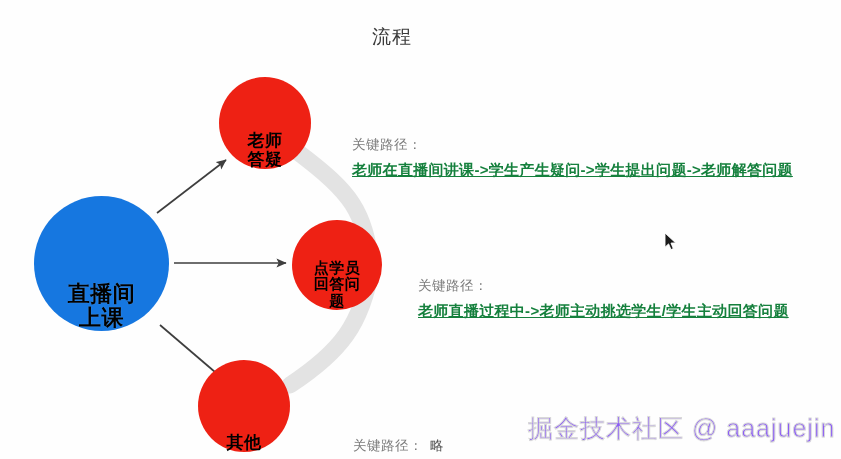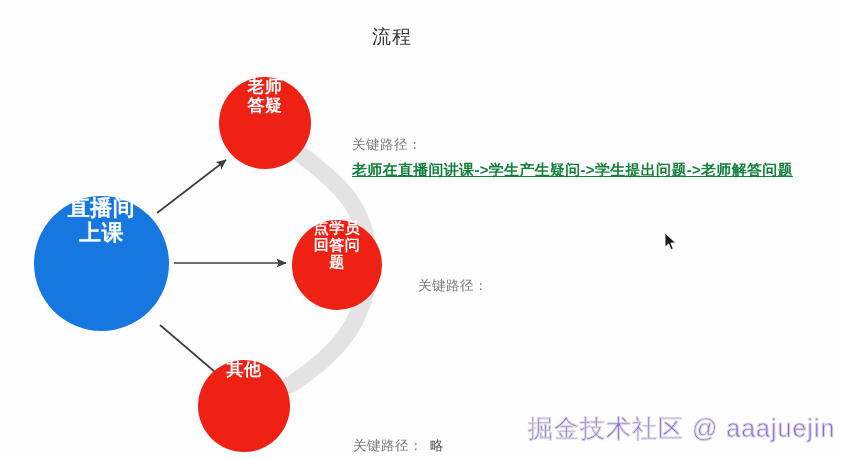--- a/index.html
+++ b/index.html
@@ -33,24 +33,24 @@
     font-weight: 400;
     white-space: nowrap;
     margin-top: 10px;
   }
 
   
   .node {
     position: absolute;
     border-radius: 50%;
     display: flex;
-    align-items: flex-start;
+    align-items: flex-end;
     justify-content: center;
     text-align: center;
-    color: #ffffff;
+    color: #000000;
     line-height: 1.12;
     font-weight: 600;
     letter-spacing: 0.5px;
     box-sizing: border-box;
     user-select: none;
   }
 
   .node-start {
     left: 34px;
     top: 196px;
@@ -198,20 +198,21 @@
   </span>
 </div>
 
 <div class="note note-1">
   <div class="note-head">关键路径：</div>
   <div class="note-path">老师在直播间讲课-&gt;学生产生疑问-&gt;学生提出问题-&gt;老师解答问题</div>
 </div>
 
 <div class="note note-2">
   <div class="note-head">关键路径：</div>
+  <div class="note-path">老师直播过程中-&gt;老师主动挑选学生/学生主动回答问题</div>
 </div>
 
 <div class="note note-3">
   <span class="inline-head">关键路径：</span><span class="inline-val">略</span>
 </div>
 
 <div class="watermark">掘金技术社区 @ aaajuejin</div>
 
 <svg class="cursor" viewBox="0 0 14 20" xmlns="http://www.w3.org/2000/svg">
   <path d="M1,1 L1,15.2 L4.6,11.9 L7.0,17.6 L9.3,16.6 L7.0,11.1 L11.7,10.9 Z" fill="#1b1b1b" stroke="#ffffff" stroke-width="0.9"></path>

